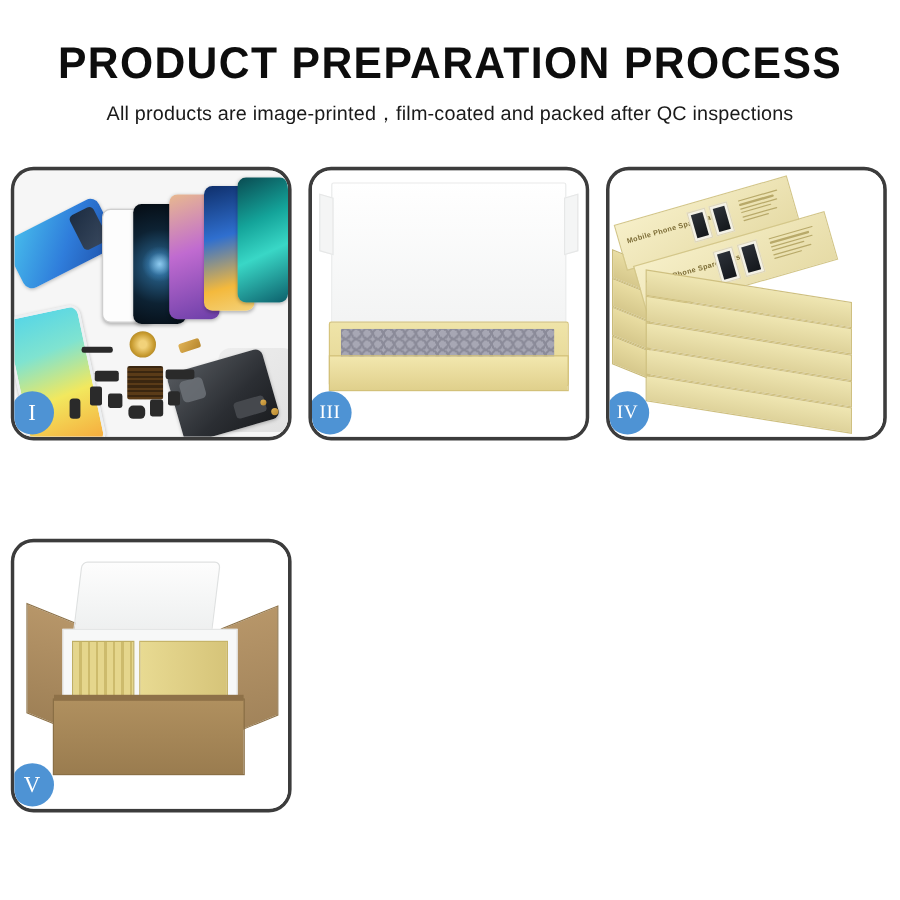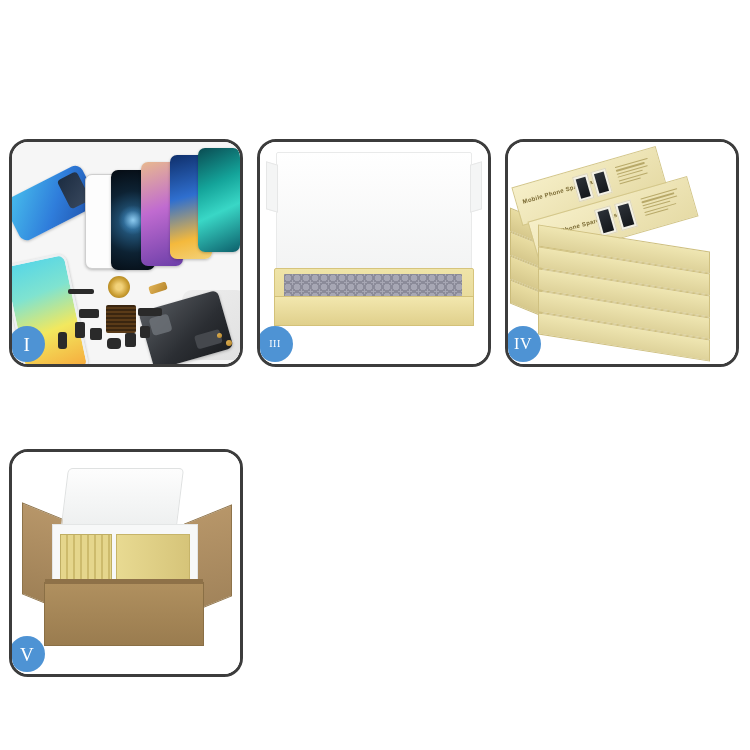--- a/index.html
+++ b/index.html
@@ -46,21 +46,21 @@
   .badge{
     position:absolute;left:-3px;bottom:2px;
     width:36px;height:36px;border-radius:50%;
     background:#4e93d4;
     display:flex;align-items:center;justify-content:center;
     color:#ffffff;font-family:"Liberation Serif","DejaVu Serif",serif;
     font-size:19px;letter-spacing:0.5px;line-height:1;
     z-index:40;
   }
   .badge.wide{font-size:16px;}
-  .badge.xwide{font-size:10px;}
+  .badge.xwide{font-size:16px;}
 
   
   .p1{background:#f6f6f6;}
   .ph{position:absolute;border-radius:7px;box-shadow:0 1px 3px rgba(0,0,0,.25);}
   .ph-a{ 
     left:-4px;top:38px;width:86px;height:46px;border-radius:8px;
     background:linear-gradient(135deg,#49c3ee,#2f7ddb 55%,#1e4fa8);
     transform:rotate(-27deg);
   }
   .ph-a:after{content:"";position:absolute;right:6px;top:6px;width:22px;height:32px;
@@ -201,20 +201,24 @@
     background:linear-gradient(180deg,#b0915f,#9a7c4e);
     clip-path:polygon(0% 26%,100% 0%,100% 74%,0% 100%);}
   .c-seam{position:absolute;background:#a98a5c;opacity:.85;}
   .c-tape{position:absolute;background:#b3955f;opacity:.9;}
 </style>
 </head>
 <body>
 
 <div class="page">
 
+  <div class="header">
+    <div class="title">PRODUCT PREPARATION PROCESS</div>
+    <div class="subtitle">All products are image-printed，film-coated and packed after QC inspections</div>
+  </div>
 
   <div class="grid">
 
     <div class="panel">
       <div class="stage p1">
         <div class="ph ph-a"></div>
         <div class="ph ph-b"></div>
         <div class="ph ph-c"></div>
         <div class="ph ph-d"></div>
         <div class="ph ph-e"></div>

